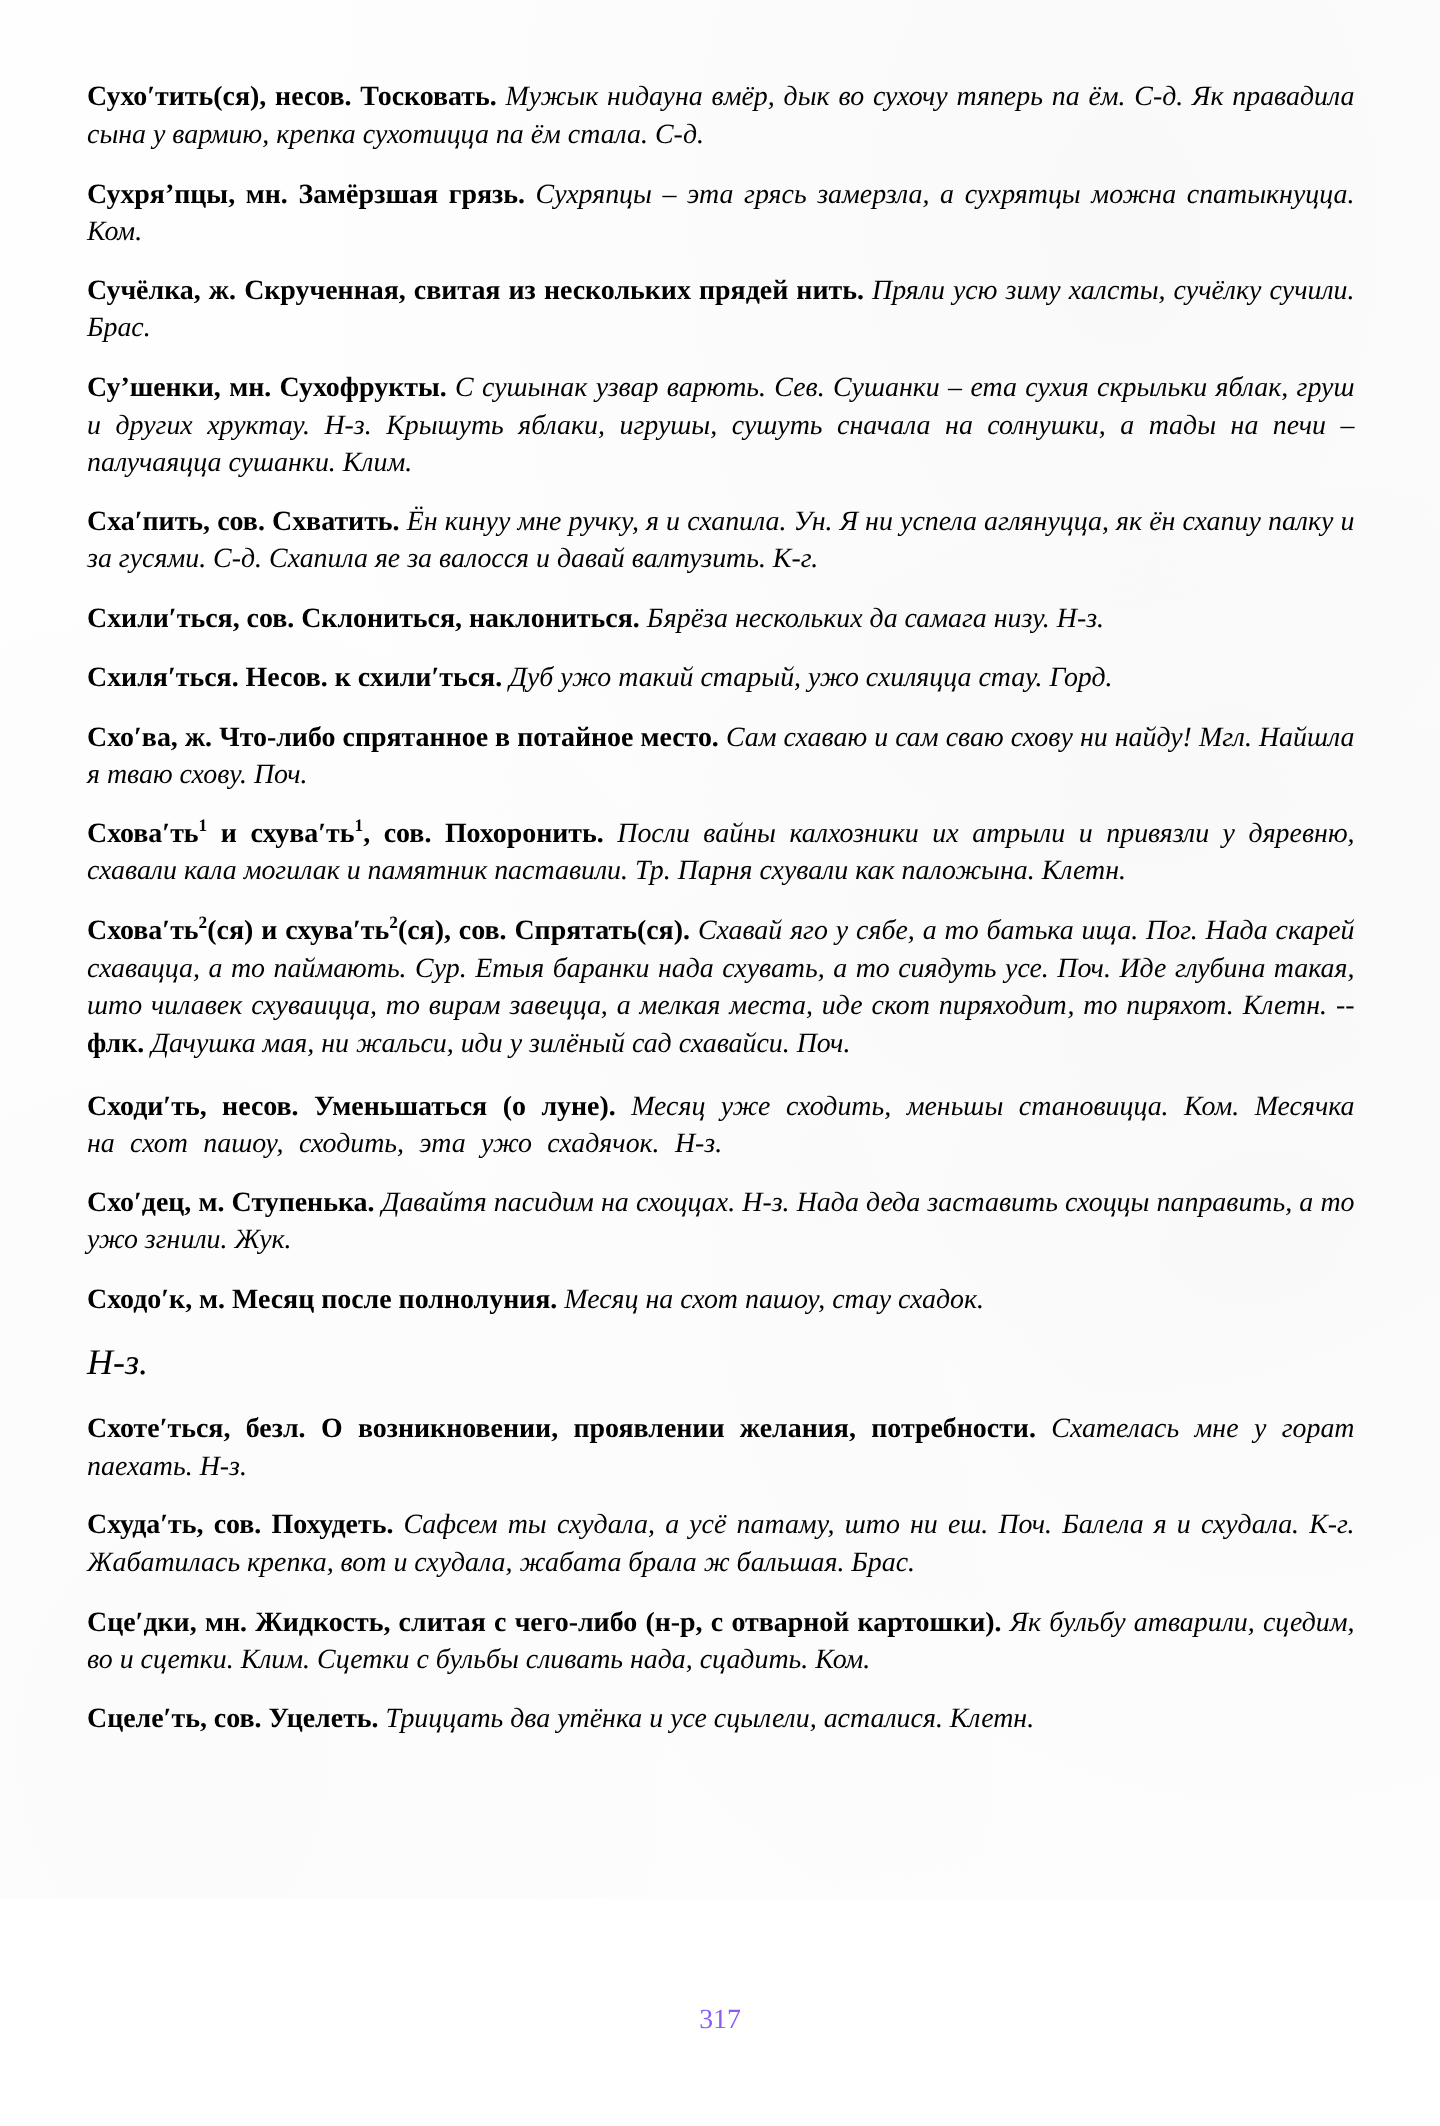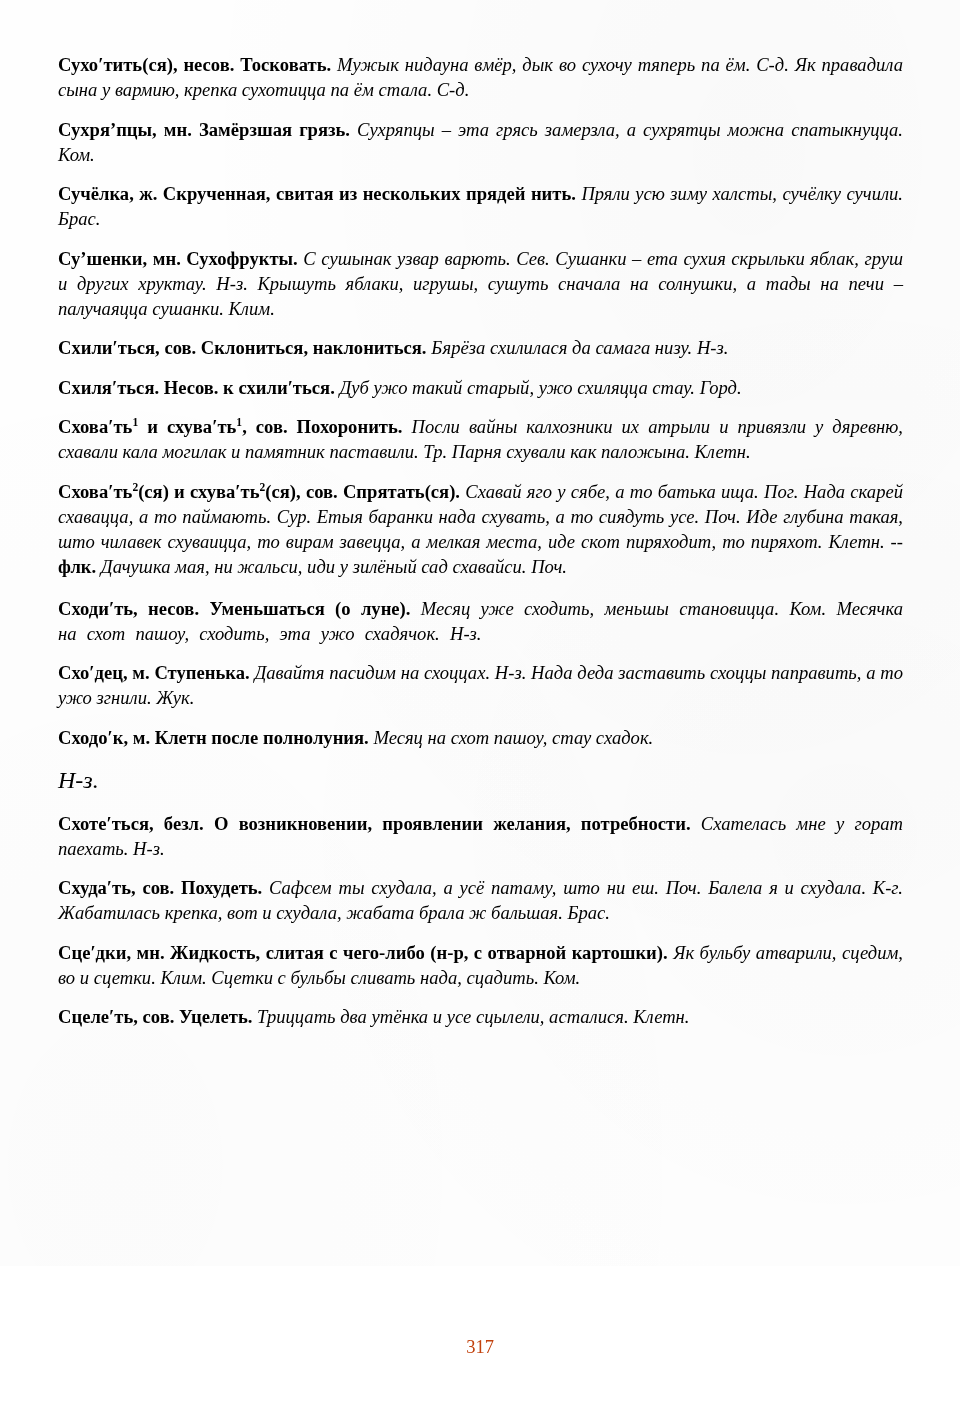--- a/index.html
+++ b/index.html
@@ -95,21 +95,21 @@
   }
 
   .folio {
     position: absolute;
     left: 0;
     top: 1337px;
     width: 960px;
     text-align: center;
     font-size: 18.5px;
     font-family: "Liberation Serif", "DejaVu Serif", serif;
-    color: #c2410c;
+    color: #8b5cf6;
   }
 </style>
 </head>
 <body>
 
 <div class="page">
   <div class="scan-tint"></div>
 
   <div class="content">
 
@@ -126,31 +126,39 @@
     <p class="entry">
       <span class="hw">Сучёлка, ж. Скрученная, свитая из нескольких прядей нить.</span>
       <span class="ex">Пряли усю зиму халсты, сучёлку сучили. Брас.</span>
     </p>
 
     <p class="entry">
       <span class="hw">Су’шенки, мн. Сухофрукты.</span>
       <span class="ex">С сушынак узвар варють. Сев. Сушанки – ета сухия скрыльки яблак, груш и других хруктау. Н-з. Крышуть яблаки, игрушы, сушуть сначала на солнушки, а тады на печи – палучаяцца сушанки. Клим.</span>
     </p>
 
+    <p class="entry">
+      <span class="hw">Сха′пить, сов. Схватить.</span>
+      <span class="ex">Ён кинуу мне ручку, я и схапила. Ун.  Я ни успела аглянуцца, як ён схапиу палку и за гусями. С-д.  Схапила яе за валосся и давай валтузить. К-г.</span>
+    </p>
 
     <p class="entry">
       <span class="hw">Схили′ться, сов. Склониться, наклониться.</span>
-      <span class="ex">Бярёза схилилася да самага низу. Н-з.</span>
+      <span class="ex">Бярёза нескольких да самага низу. Н-з.</span>
     </p>
 
     <p class="entry">
       <span class="hw">Схиля′ться. Несов. к схили′ться.</span>
       <span class="ex">Дуб ужо такий старый, ужо схиляцца стау. Горд.</span>
     </p>
 
+    <p class="entry">
+      <span class="hw">Схо′ва, ж. Что-либо спрятанное в потайное место.</span>
+      <span class="ex">Сам схаваю и сам сваю схову ни найду! Мгл. Найшла я тваю схову. Поч.</span>
+    </p>
 
     <p class="entry">
       <span class="hw"><span>Схова′ть</span><sup>1</sup><span> и схува′ть</span><sup>1</sup><span>, сов. Похоронить.</span></span>
       <span class="ex">Посли вайны калхозники их атрыли и привязли у дяревню, схавали кала могилак и памятник паставили. Тр.  Парня схували как паложына. Клетн.</span>
     </p>
 
     <p class="entry">
       <span class="hw"><span>Схова′ть</span><sup>2</sup><span>(ся) и схува′ть</span><sup>2</sup><span>(ся), сов. Спрятать(ся).</span></span>
       <span class="ex">Схавай яго у сябе, а то батька ища. Пог. Нада скарей схавацца, а то паймають. Сур. Етыя баранки нада схувать, а то сиядуть усе. Поч. Иде глубина такая, што чилавек схуваицца, то вирам завецца, а мелкая места, иде скот пиряходит, то пиряхот. Клетн. -- </span><span class="tag-bold">флк.</span><span class="ex"> Дачушка мая, ни жальси, иди у зилёный сад схавайси. Поч.</span>
     </p>
@@ -159,21 +167,21 @@
       <span class="hw">Сходи′ть,  несов.  Уменьшаться  (о  луне).</span>
       <span class="ex">Месяц уже сходить, меньшы становицца. Ком.   Месячка на схот пашоу, сходить, эта ужо схадячок. Н-з.</span>
     </p>
 
     <p class="entry">
       <span class="hw">Схо′дец, м. Ступенька.</span>
       <span class="ex">Давайтя пасидим на схоццах. Н-з.  Нада деда заставить схоццы паправить, а то ужо згнили. Жук.</span>
     </p>
 
     <p class="entry">
-      <span class="hw">Сходо′к, м. Клетн после полнолуния.</span>
+      <span class="hw">Сходо′к, м. Месяц после полнолуния.</span>
       <span class="ex">Месяц на схот пашоу, стау схадок.</span>
     </p>
     <p class="orphan">Н-з.</p>
 
 
     <p class="entry">
       <span class="hw">Схоте′ться, безл. О возникновении, проявлении желания, потребности.</span>
       <span class="ex">Схателась мне у горат паехать. Н-з.</span>
     </p>
 

